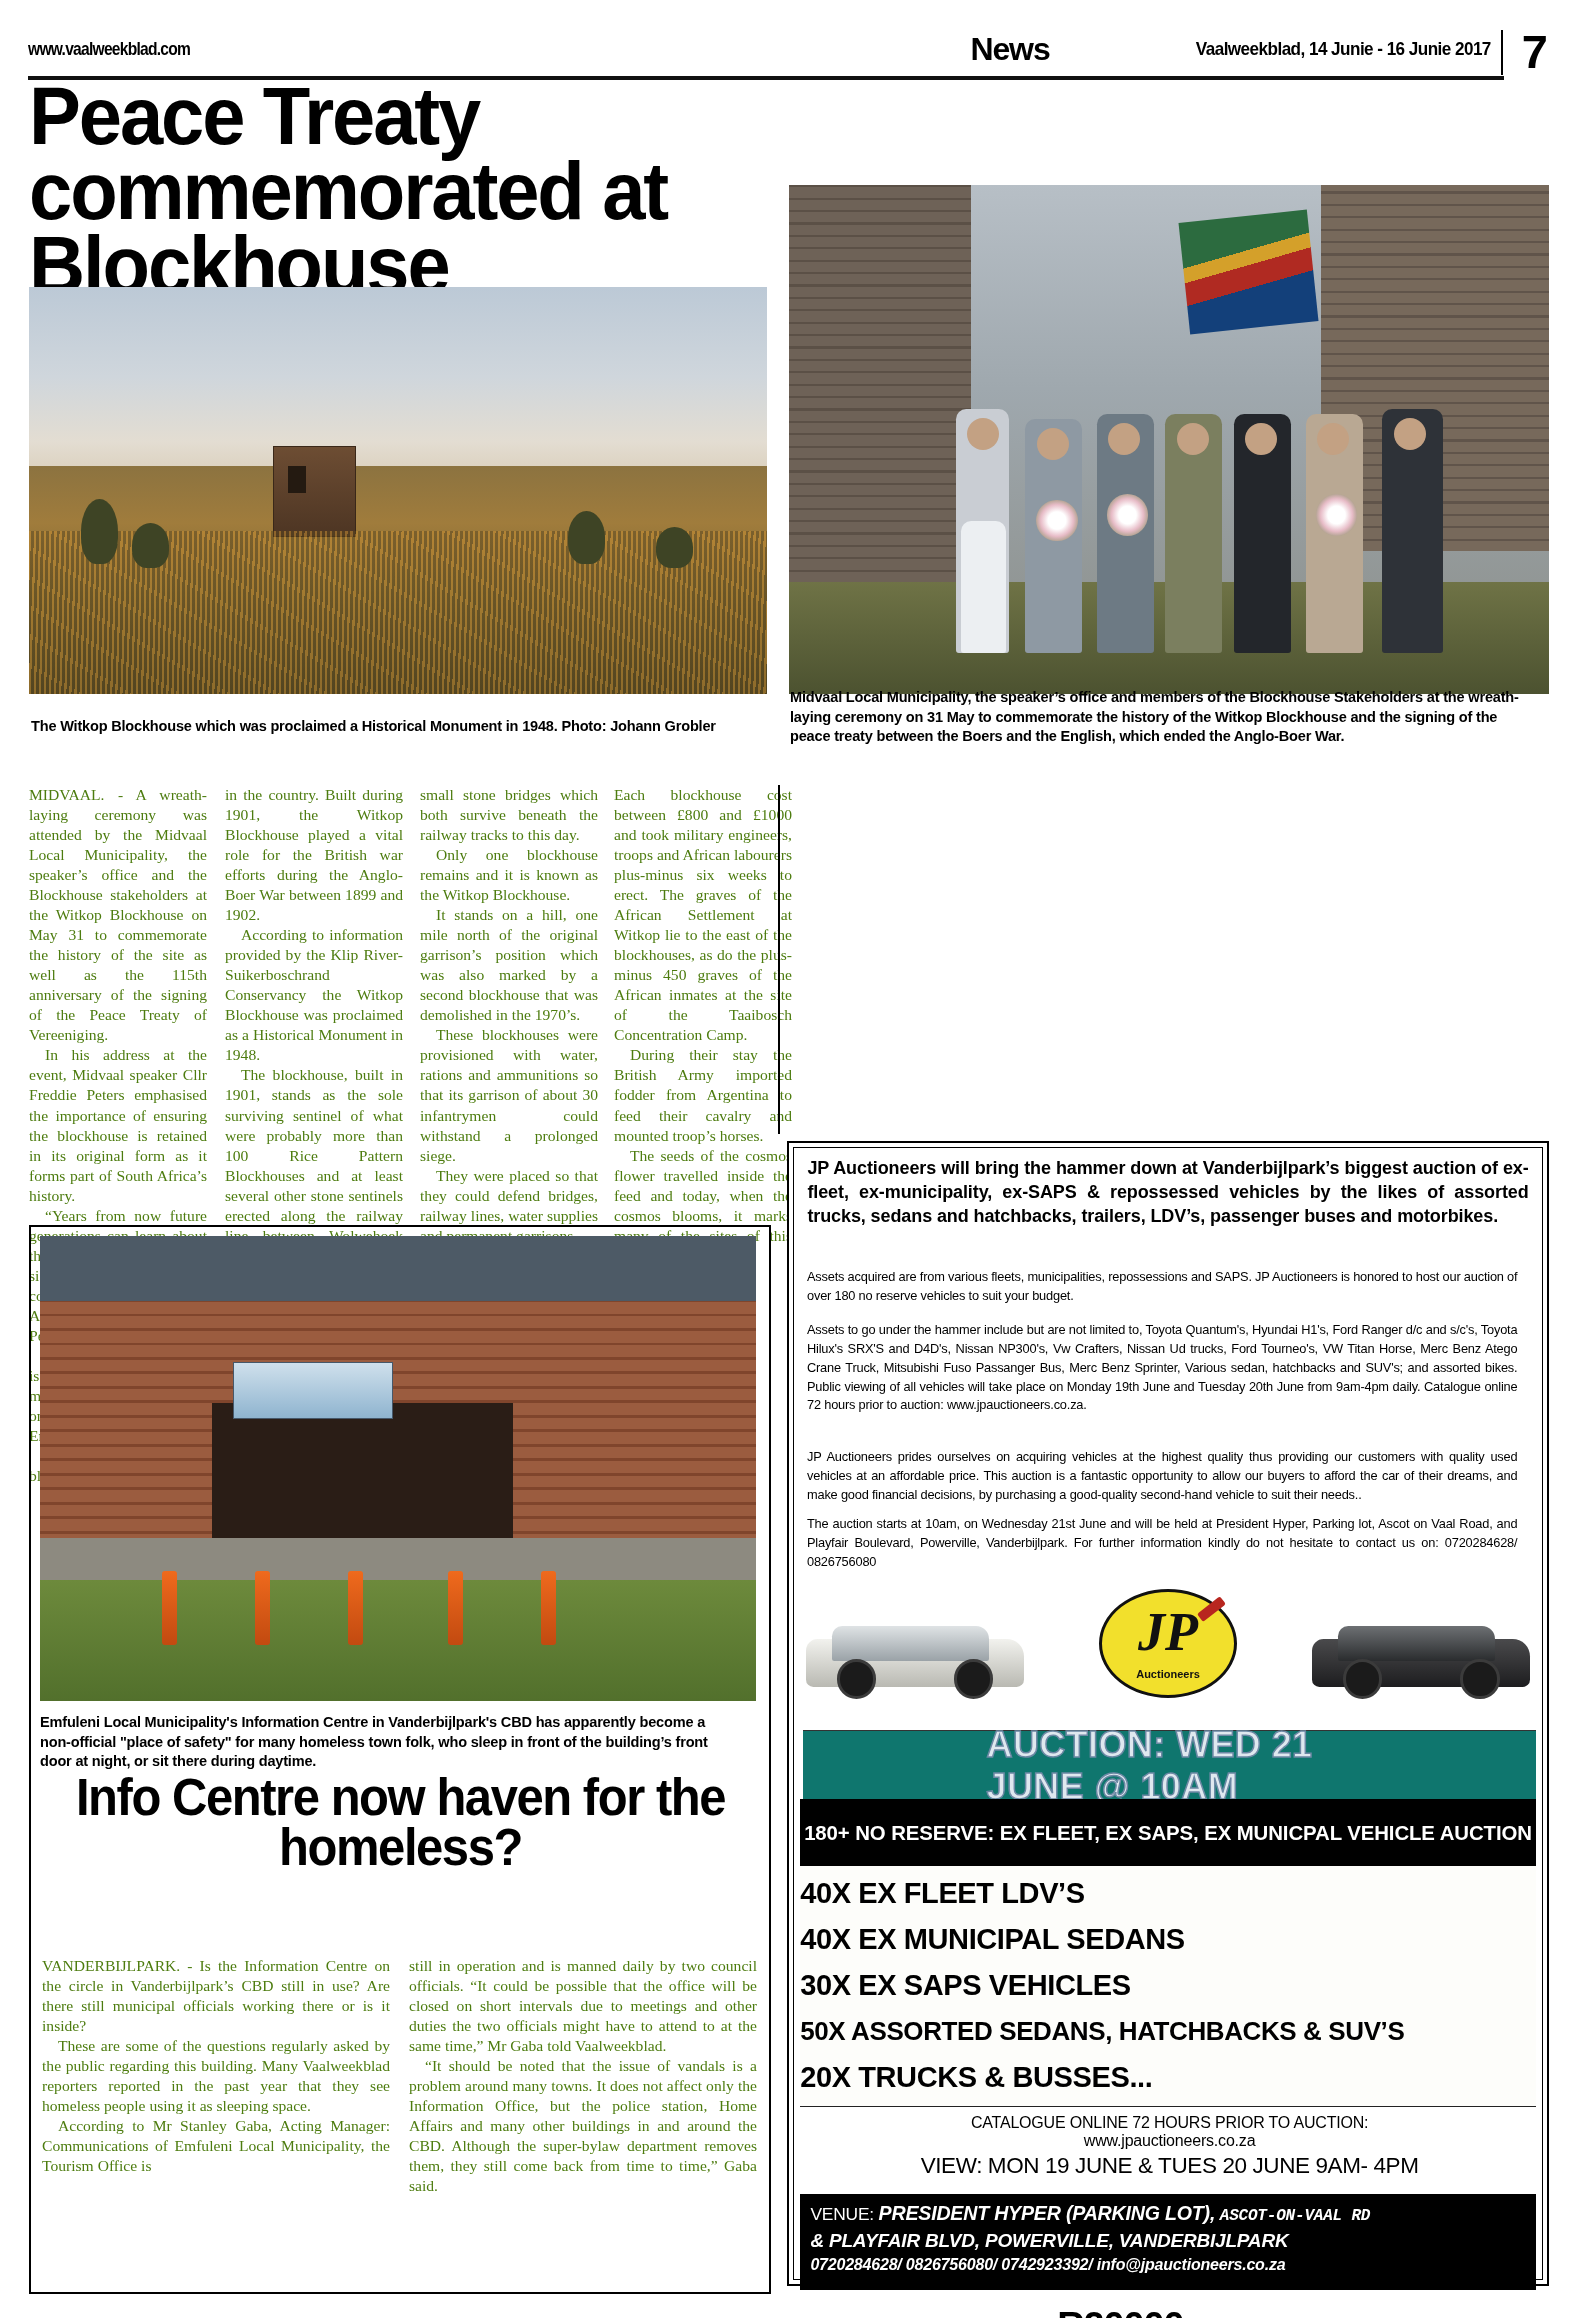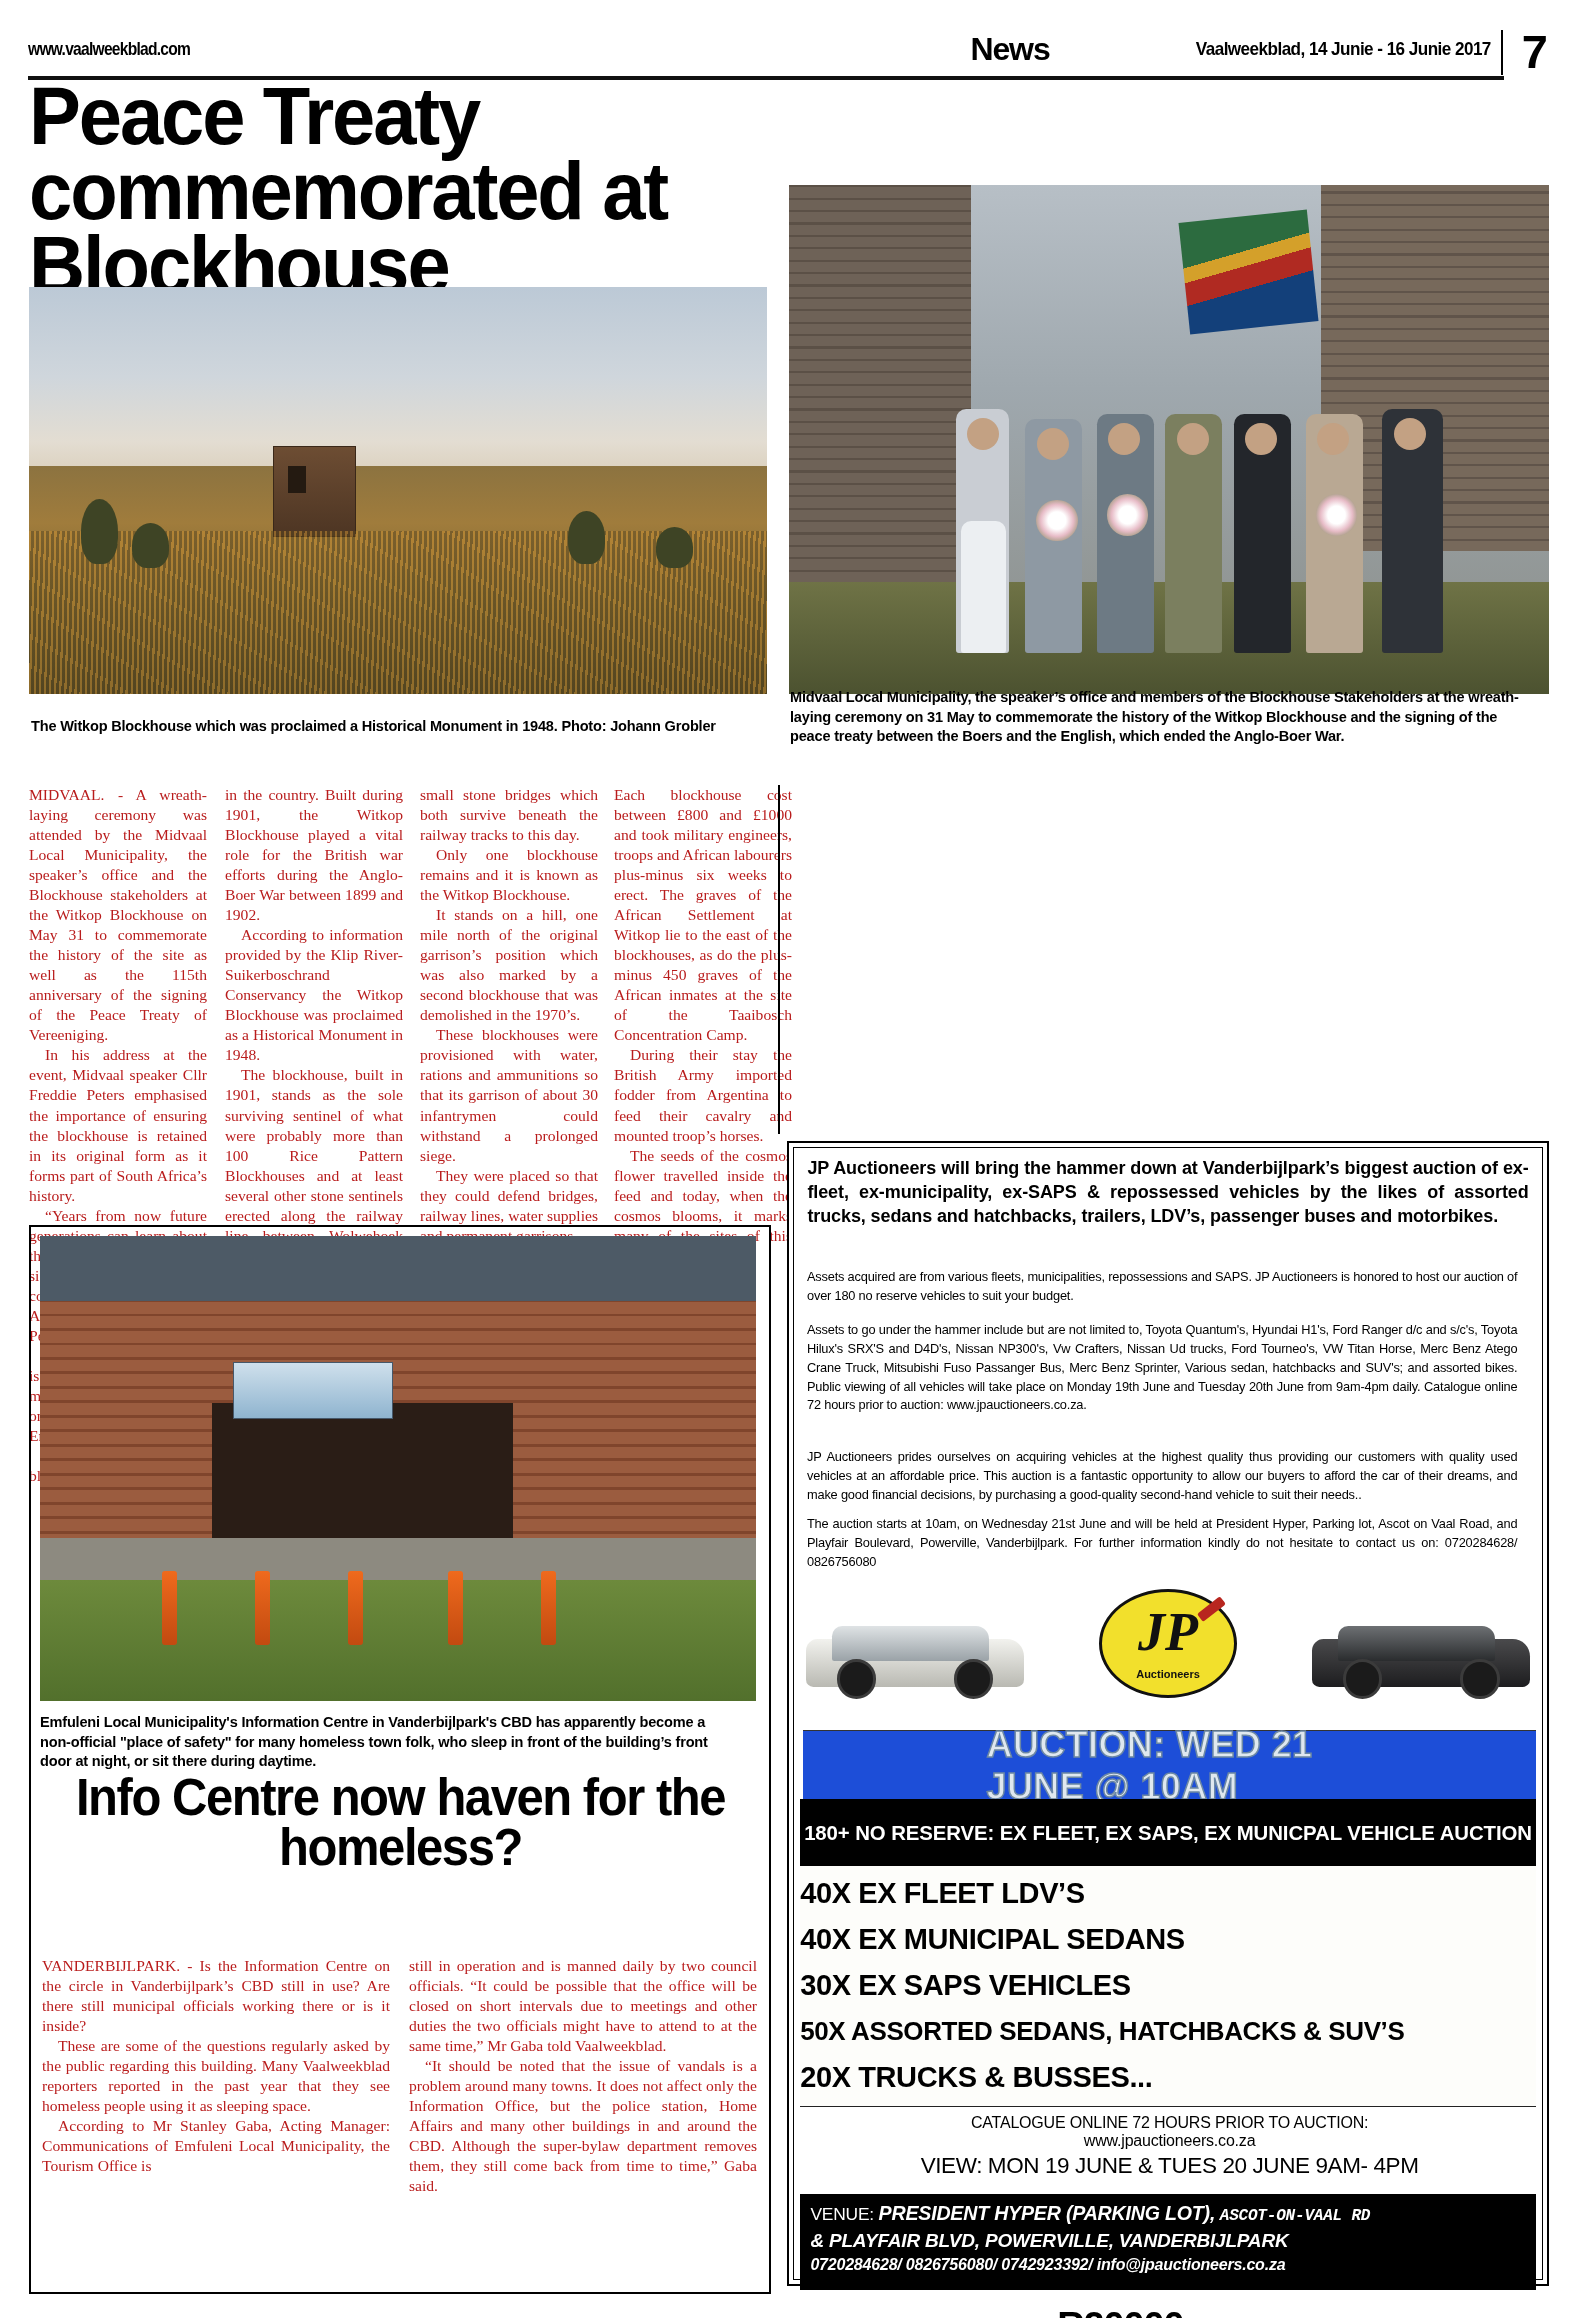--- a/index.html
+++ b/index.html
@@ -88,21 +88,21 @@
 
   
   .caption{font-family:"Liberation Sans",sans-serif;font-weight:bold;font-size:15px;
            line-height:1.30;letter-spacing:-0.2px;transform:scaleX(.97);transform-origin:left top;}
   #cap-main{position:absolute;left:30.5px;top:716px;width:734px;}
   #cap-group{position:absolute;left:790px;top:687px;width:760px;}
   #cap-info{position:absolute;left:40px;top:1712px;width:716px;}
 
   
   .body-col{position:absolute;font-family:"Liberation Serif",serif;font-size:15.6px;
-            line-height:1.285;text-align:justify;color:#b91c1c;}
+            line-height:1.285;text-align:justify;color:#4d7c0f;}
   .body-col p{margin:0;text-indent:16px;}
   .body-col p.first{text-indent:0;}
 
   #a1c1{left:29px;top:785px;width:178px;}
   #a1c2{left:225px;top:785px;width:178px;}
   #a1c3{left:420px;top:785px;width:178px;}
   #a1c4{left:614px;top:785px;width:178px;}
 
   .vrule{position:absolute;width:1.5px;background:#000;}
 
@@ -137,21 +137,21 @@
       width:138px;height:109px;}
   #jp-logo .oval{position:absolute;inset:0;border-radius:50%;background:#f2e02c;border:3.6px solid #111;}
   #jp-logo .jp{position:absolute;left:50%;top:40%;transform:translate(-50%,-50%);
       font-family:"Liberation Serif",serif;font-weight:bold;font-style:italic;font-size:54px;color:#111;}
   #jp-logo .sub{position:absolute;left:50%;top:73%;transform:translateX(-50%);
       font-family:"Liberation Sans",sans-serif;font-size:11px;font-weight:bold;color:#111;}
   #jp-logo .gavel{position:absolute;right:8%;top:14%;width:29px;height:10.2px;background:#b8261f;
       border-radius:2.2px;transform:rotate(-38deg);}
 
   
-  #ad-banner{position:absolute;left:9px;right:5.8px;top:582px;height:70px;background:#1d4ed8;
+  #ad-banner{position:absolute;left:9px;right:5.8px;top:582px;height:70px;background:#0f766e;
       border-top:1.5px solid #333;border-bottom:1.5px solid #333;text-decoration:underline;}
   #ad-banner span{position:absolute;left:50%;top:50%;transform:translate(-50%,-50%);
       font-family:"Liberation Sans",sans-serif;font-weight:bold;font-size:36px;letter-spacing:0.4px;
       color:#dfe8ef;-webkit-text-stroke:1.5px #6c88a4;}
   #ad-black1{position:absolute;left:5.8px;right:5.8px;top:651px;height:67px;background:#000;}
   #ad-black1 div{position:absolute;left:0;right:0;top:50%;transform:translateY(-50%);
       text-align:center;color:#fff;font-family:"Liberation Sans",sans-serif;font-weight:bold;
       font-size:20.4px;line-height:1.22;letter-spacing:-0.1px;}
 
   #ad-list{position:absolute;left:5.8px;right:5.8px;top:718px;height:240px;background:#fdfdfa;

